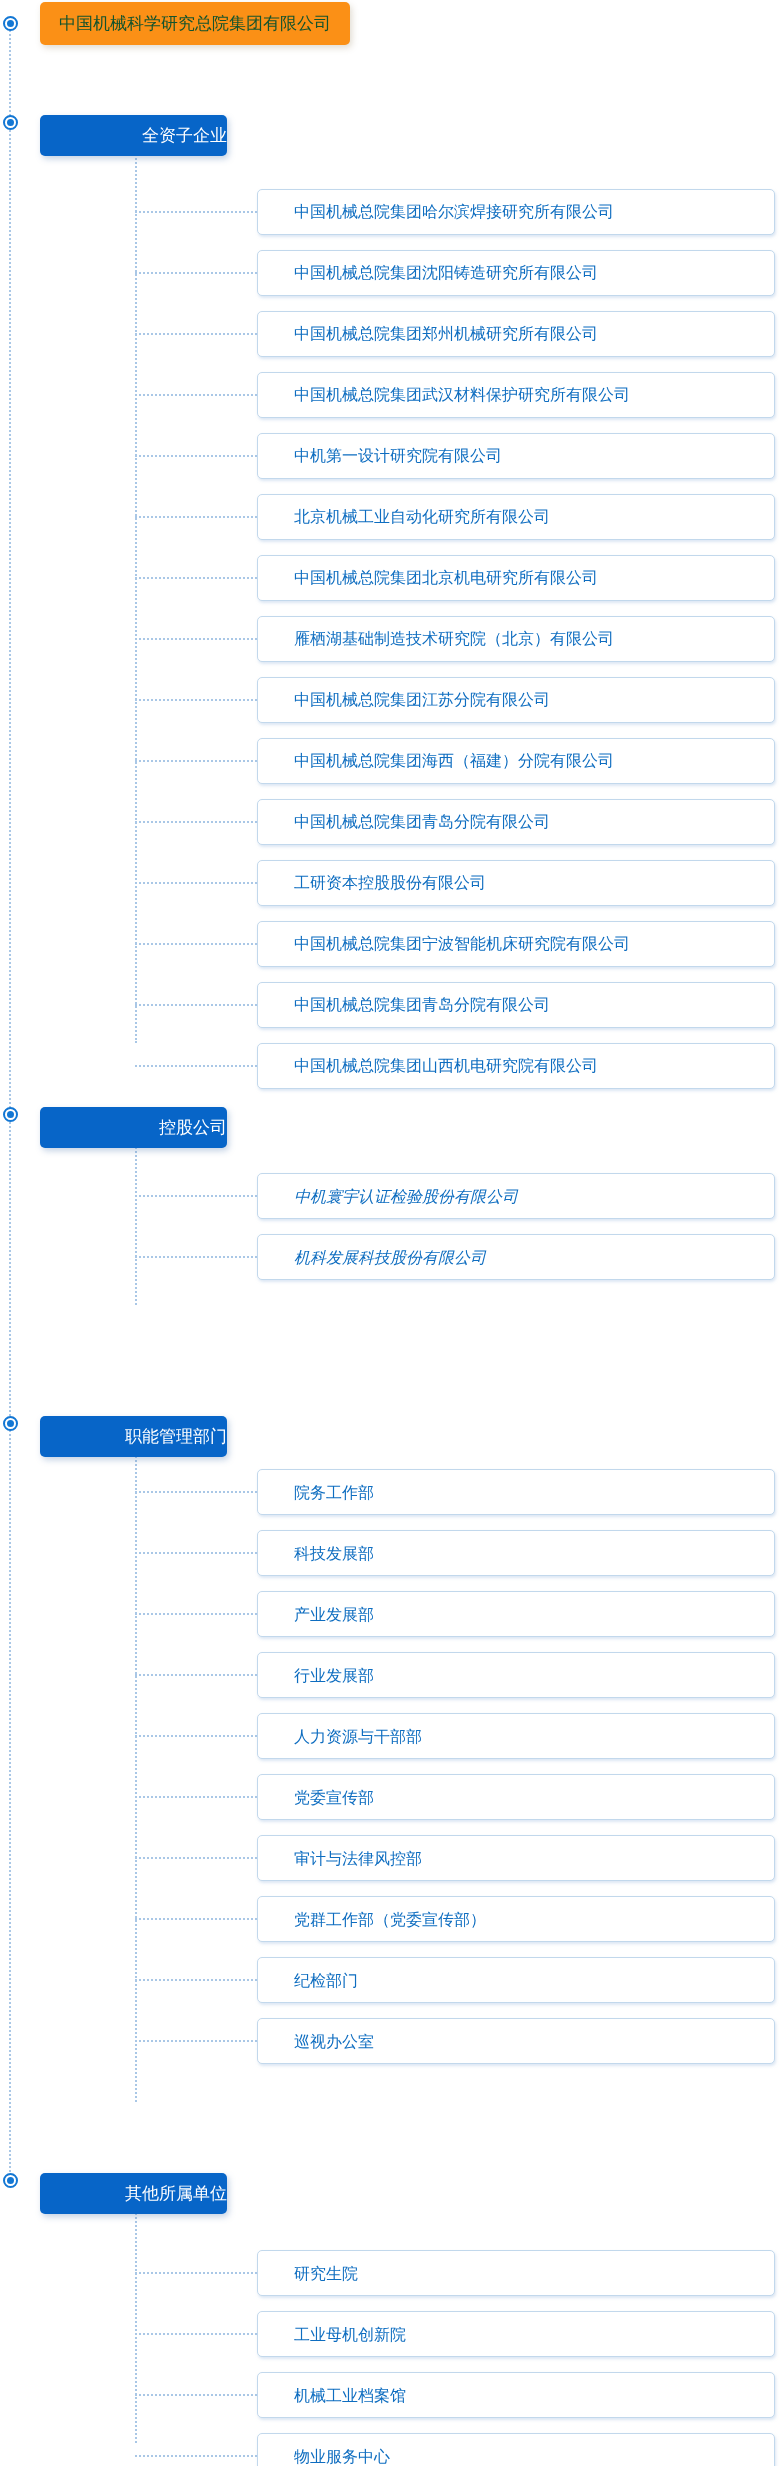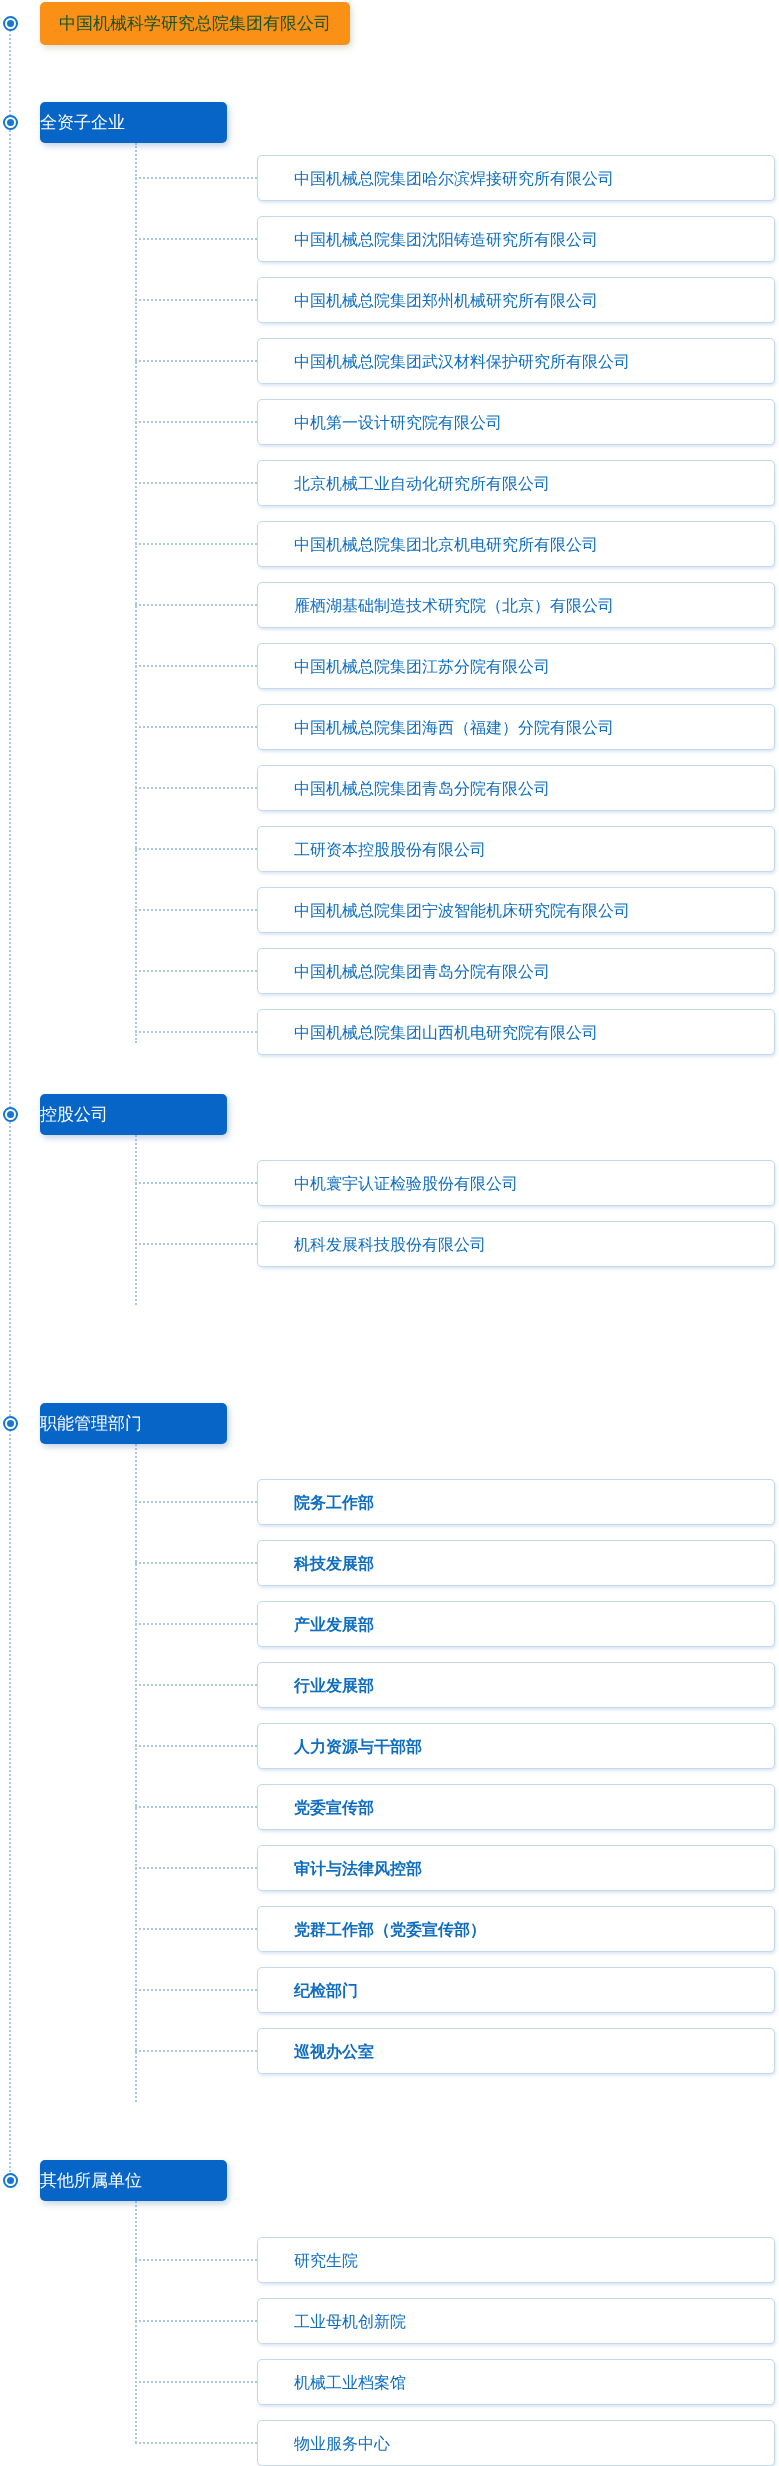--- a/index.html
+++ b/index.html
@@ -34,32 +34,32 @@
   }
   .section{position:absolute;left:0;width:779px;}
   .sec-0{top:102px;}
   .sec-1{top:1094px;}
   .sec-2{top:1403px;}
   .sec-3{top:2160px;}
   .section .bullet{top:13px;}
   .header-box{
     position:relative;margin-left:40px;width:187px;height:41px;
     background:#0765c8;border-radius:5px;
-    color:#fff;font-size:17px;text-align:left;line-height:41px;
+    color:#fff;font-size:17px;text-align:right;line-height:41px;
     box-shadow:2px 3px 6px rgba(90,130,180,.35);
-    z-index:1;white-space:nowrap;
+    z-index:1;white-space:nowrap;margin-top:13px;
   }
   .vline{
     position:absolute;left:135px;top:41px;width:0;
     border-left:2px dotted #a9c7e6;
   }
   .items{margin-left:257px;}
-  .sec-0 .items{margin-top:12px;}
-  .sec-1 .items{margin-top:25px;}
-  .sec-2 .items{margin-top:35px;font-weight:bold;}
+  .sec-0 .items{margin-top:33px;font-family:Liberation Mono, monospace;}
+  .sec-1 .items{margin-top:25px;font-style:italic;}
+  .sec-2 .items{margin-top:12px;}
   .sec-3 .items{margin-top:36px;}
   .item{
     position:relative;width:518px;height:46px;margin-bottom:15px;
     background:#fff;border:1px solid #c2d8ec;border-radius:5px;
     box-shadow:1px 2px 3px rgba(185,208,233,.5);
     color:#0e6dc0;font-size:16px;line-height:46px;
     padding-left:36px;box-sizing:border-box;
     white-space:nowrap;cursor:pointer;
   }
   .item::before{

